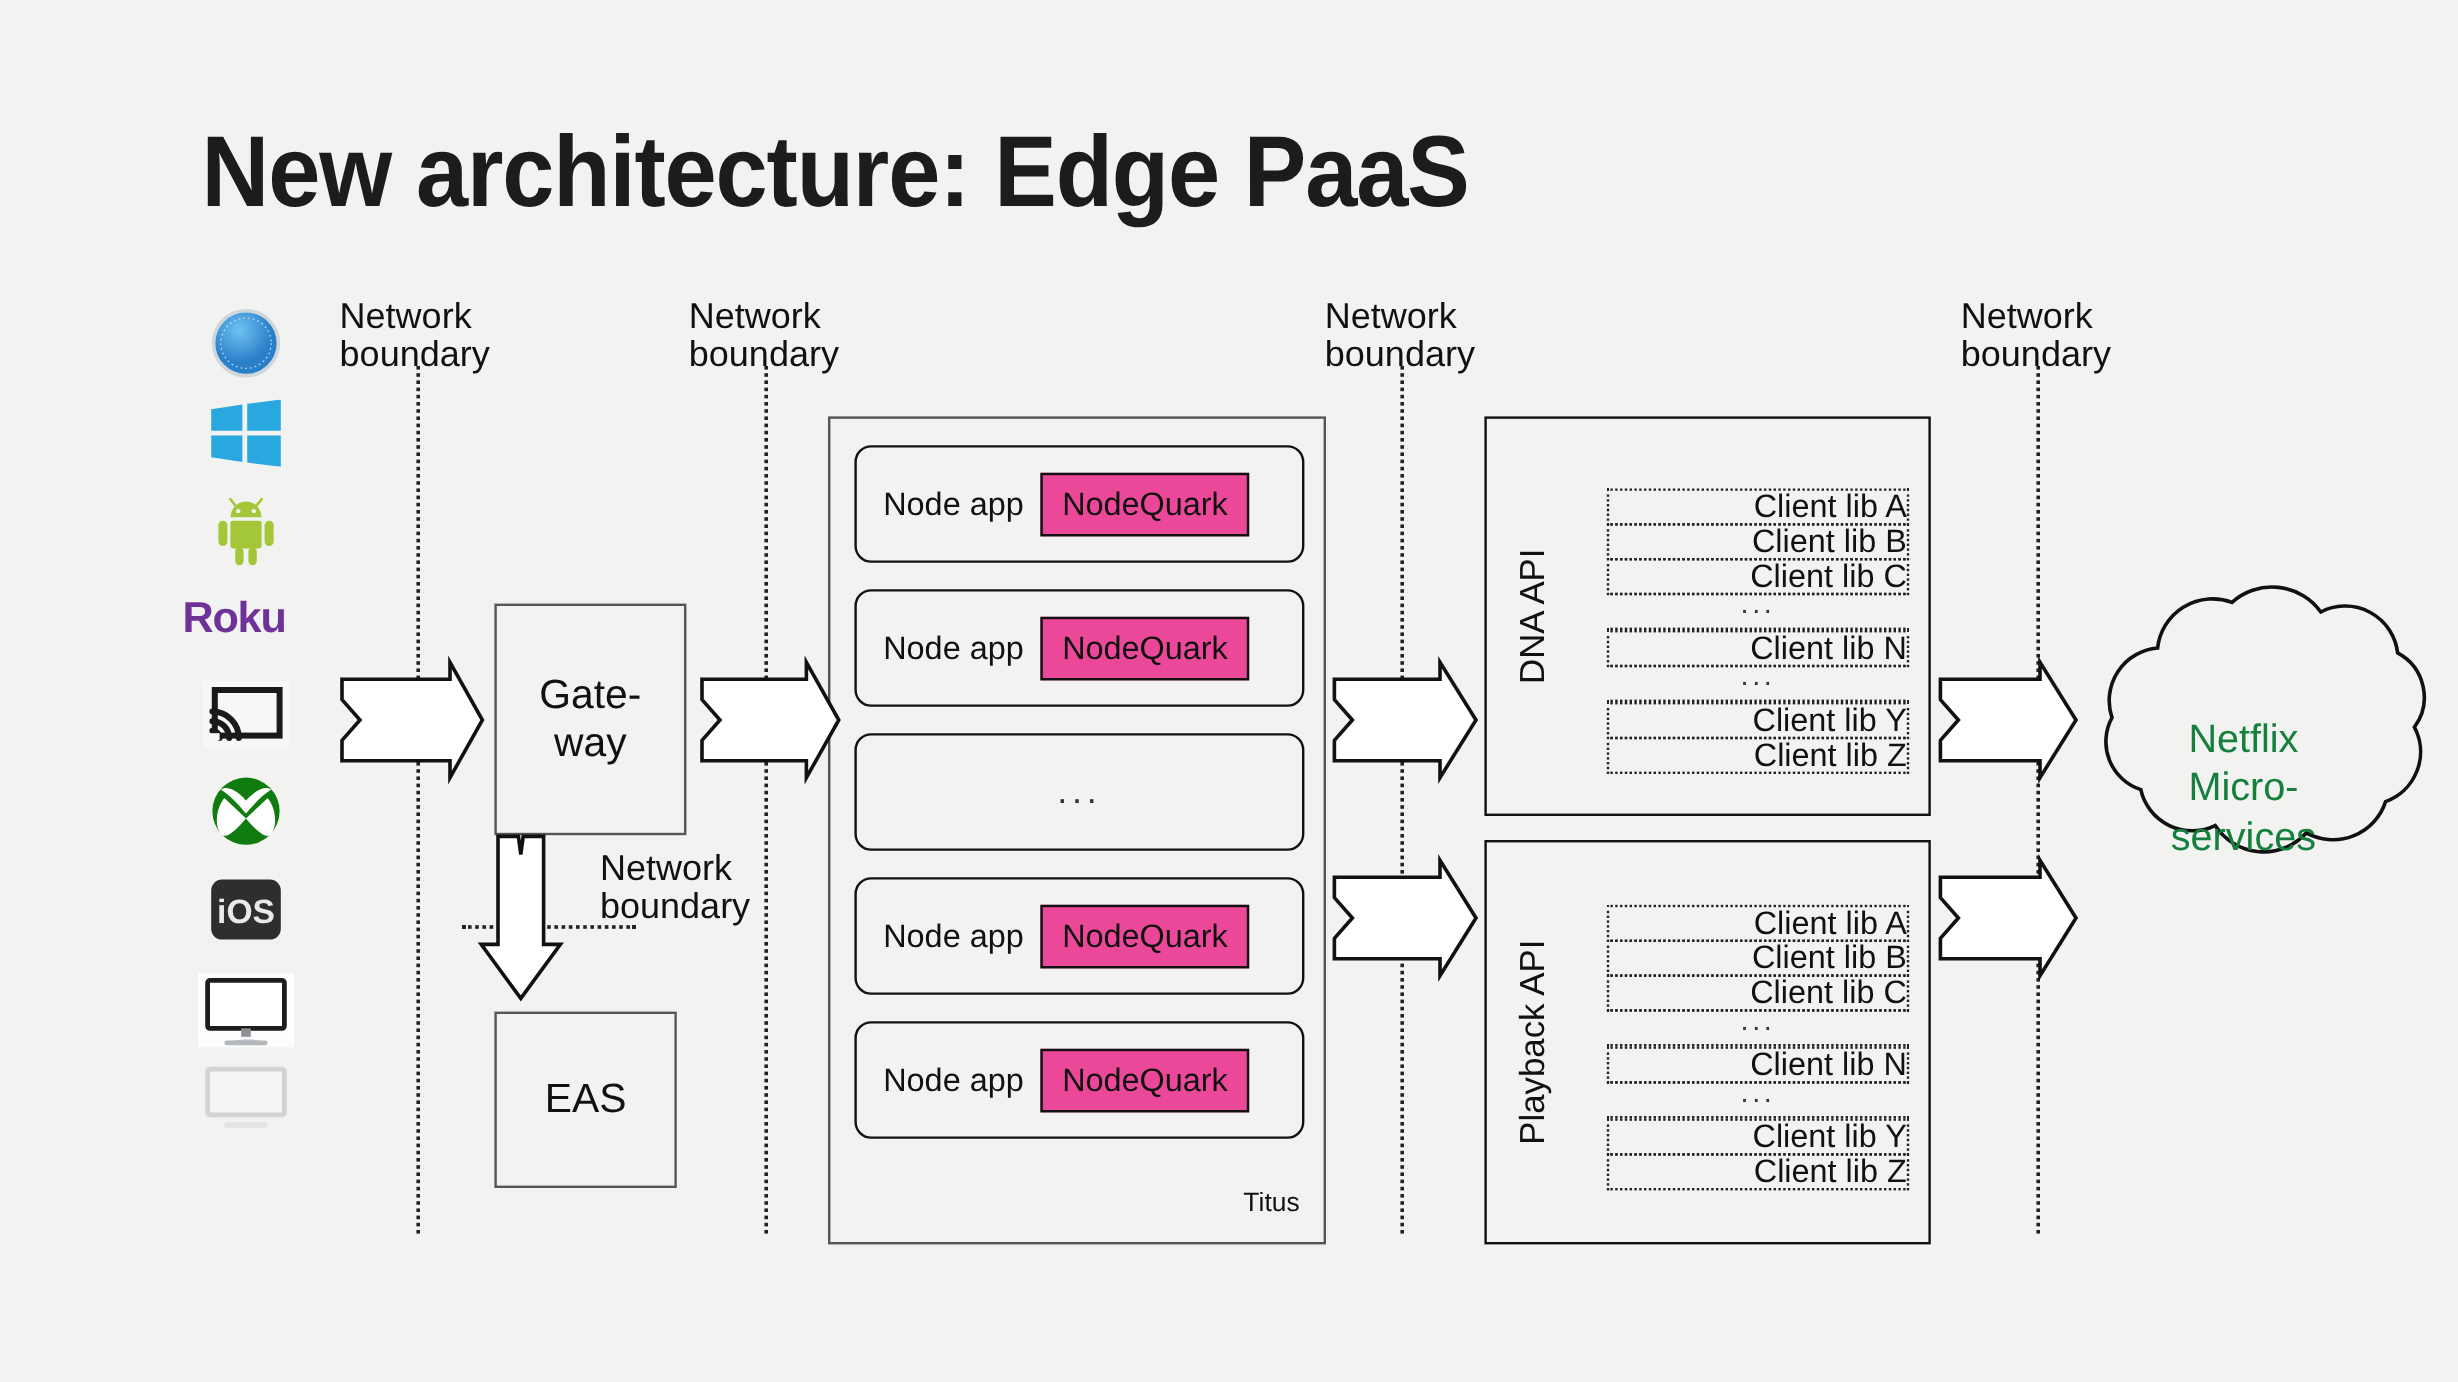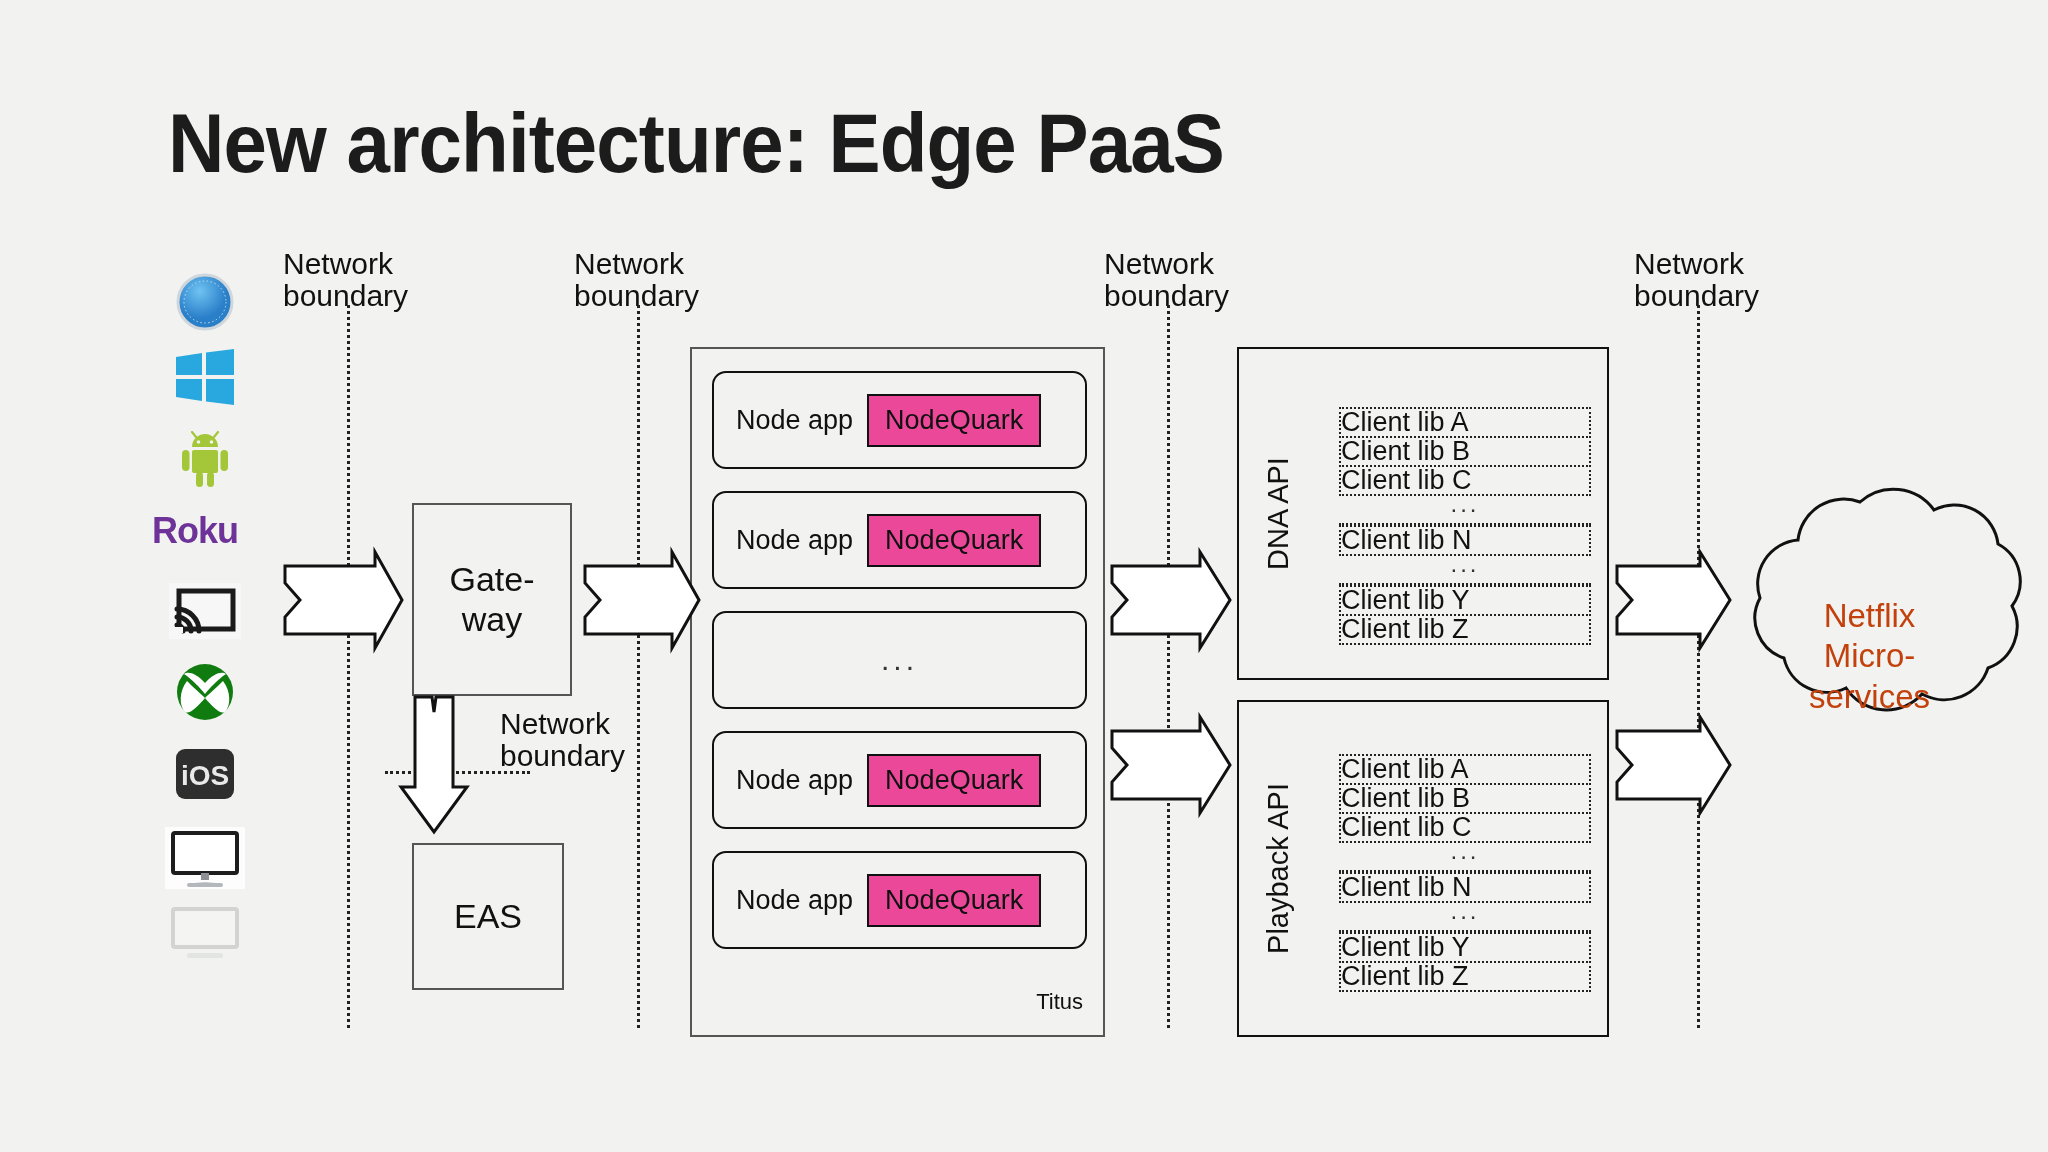--- a/index.html
+++ b/index.html
@@ -94,21 +94,21 @@
   }
   .lib-stack{
     position:absolute;left:100px;width:252px;
   }
   #dna-api .lib-stack{top:58px;}
   #playback-api .lib-stack{top:52px;}
   .lib{
     border:2px dotted #222;
     box-sizing:border-box;
     font-size:27px;color:#111;
-    text-align:left;
+    text-align:right;
     height:31px;line-height:27px;
     margin-bottom:-2px;
     background:transparent;
   }
   .lib-gap{
     height:31px;
     display:flex;align-items:center;justify-content:center;
     font-size:24px;color:#333;letter-spacing:3px;
     position:relative;
   }
@@ -118,21 +118,21 @@
   }
   .lib-gap::after{
     content:"";position:absolute;left:0;right:0;bottom:0;
     border-bottom:2px dotted #222;
   }
   .lib-gap .ghost{position:relative;top:-6px;}
 
   
   #devices{left:150px;top:255px;width:110px;}
   .dev{
-    width:62px;height:62px;margin:16px auto 26px auto;
+    width:62px;height:62px;margin:0 auto 26px auto;
     display:block;position:relative;
   }
 
   
   svg.ovl{position:absolute;left:0;top:0;width:2048px;height:1152px;pointer-events:none;}
 </style>
 </head>
 <body>
 
 <div class="stage">
@@ -367,19 +367,19 @@
         a42,42 0 0 1 14,62
         a44,44 0 0 1 -24,62
         a46,46 0 0 1 -66,26
         a48,48 0 0 1 -76,-6
         a44,44 0 0 1 -62,-30
         a42,42 0 0 1 -24,-60
         Z" fill="#f2f3f0" stroke="#111" stroke-width="3"></path>
     </g>
   </svg>
 
-  <div class="abs" style="left:1762px;top:596px;width:215px;text-align:center;line-height:1.22;font-size:33px;color:#c2410c;">
+  <div class="abs" style="left:1762px;top:596px;width:215px;text-align:center;line-height:1.22;font-size:33px;color:#15803d;">
     <div>Netflix</div>
     <div>Micro-</div>
     <div>services</div>
   </div>
 
 </div>
 
 </body></html>

